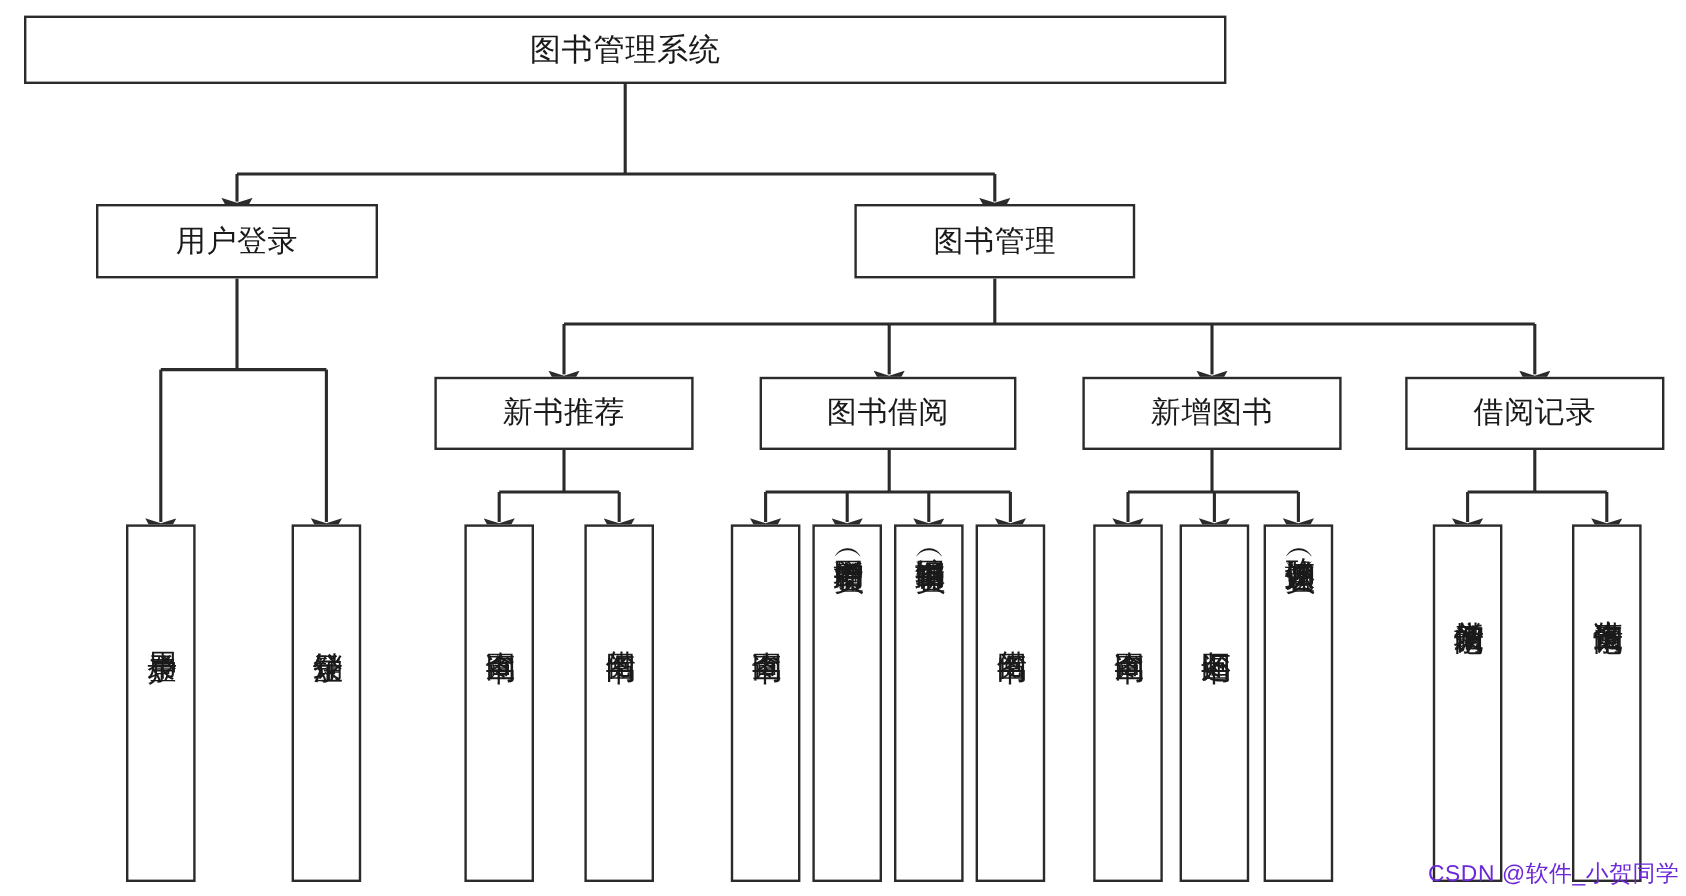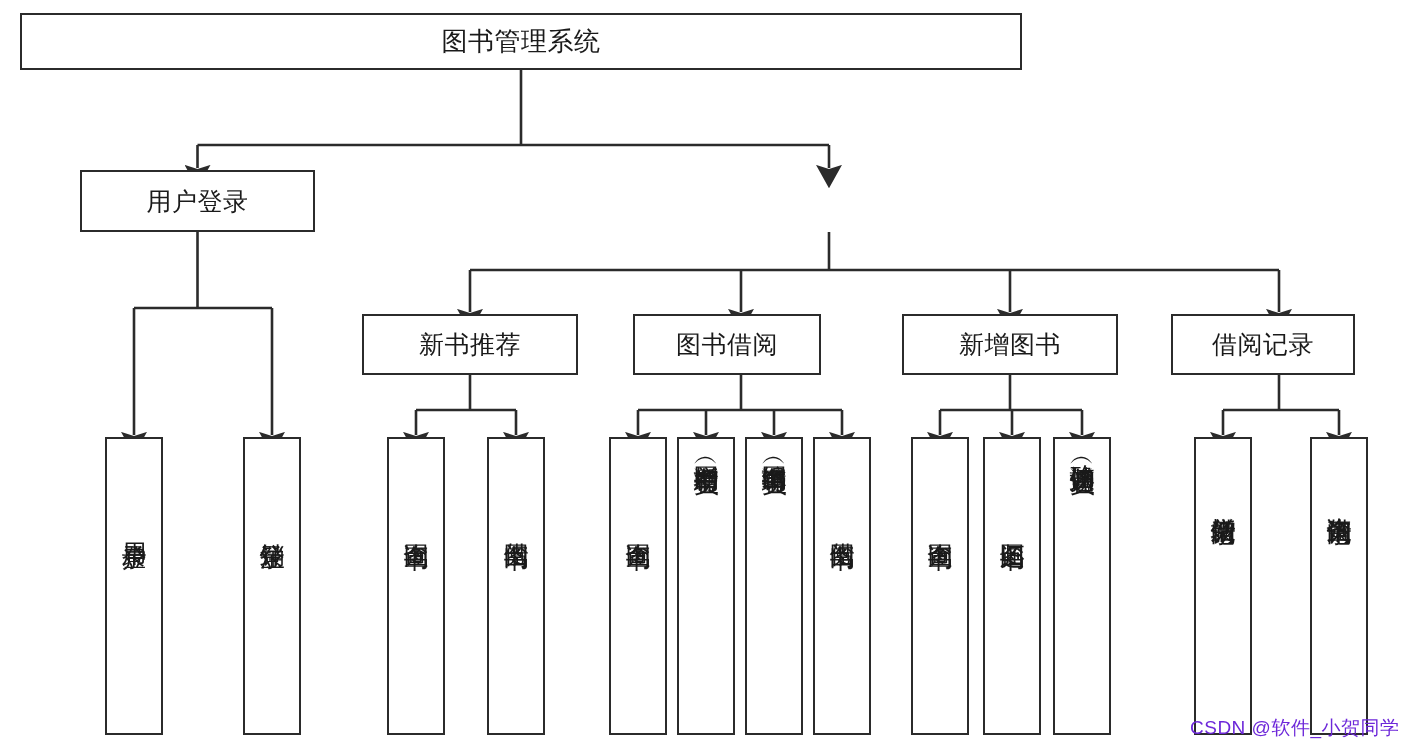--- a/index.html
+++ b/index.html
@@ -126,31 +126,34 @@
       </g>
   </svg>
 
   <div class="node root horiz" style="left: 20px; top: 13px; width: 1002px; height: 57px;">
     <span class="node-label">图书管理系统</span>
   </div>
 
   <div class="node horiz" style="left: 80px; top: 170px; width: 235px; height: 62px;">
     <span class="node-label">用户登录</span>
   </div>
+  <div class="node horiz" style="left: 712px; top: 170px; width: 234px; height: 62px;">
+    <span class="node-label">图书管理</span>
+  </div>
 
   <div class="node horiz" style="left: 362px; top: 314px; width: 216px; height: 61px; text-align: right;">
     <span class="node-label">新书推荐</span>
   </div>
-  <div class="node horiz" style="left: 633px; top: 314px; width: 188px; height: 61px;">
+  <div class="node horiz" style="left: 633px; top: 314px; width: 214px; height: 61px;">
     <span class="node-label">图书借阅</span>
   </div>
   <div class="node horiz" style="left: 902px; top: 314px; width: 216px; height: 61px;">
     <span class="node-label">新增图书</span>
   </div>
-  <div class="node horiz" style="left: 1171px; top: 314px; width: 184px; height: 61px;">
+  <div class="node horiz" style="left: 1171px; top: 314px; width: 216px; height: 61px;">
     <span class="node-label">借阅记录</span>
   </div>
 
   <div class="node vert mid" style="left: 105px; top: 437px; width: 58px; height: 298px;">
     <span class="node-label">用户登录</span>
   </div>
   <div class="node vert mid" style="left: 243px; top: 437px; width: 58px; height: 298px;">
     <span class="node-label">注销登录</span>
   </div>
   <div class="node vert mid" style="left: 387px; top: 437px; width: 58px; height: 298px;">

